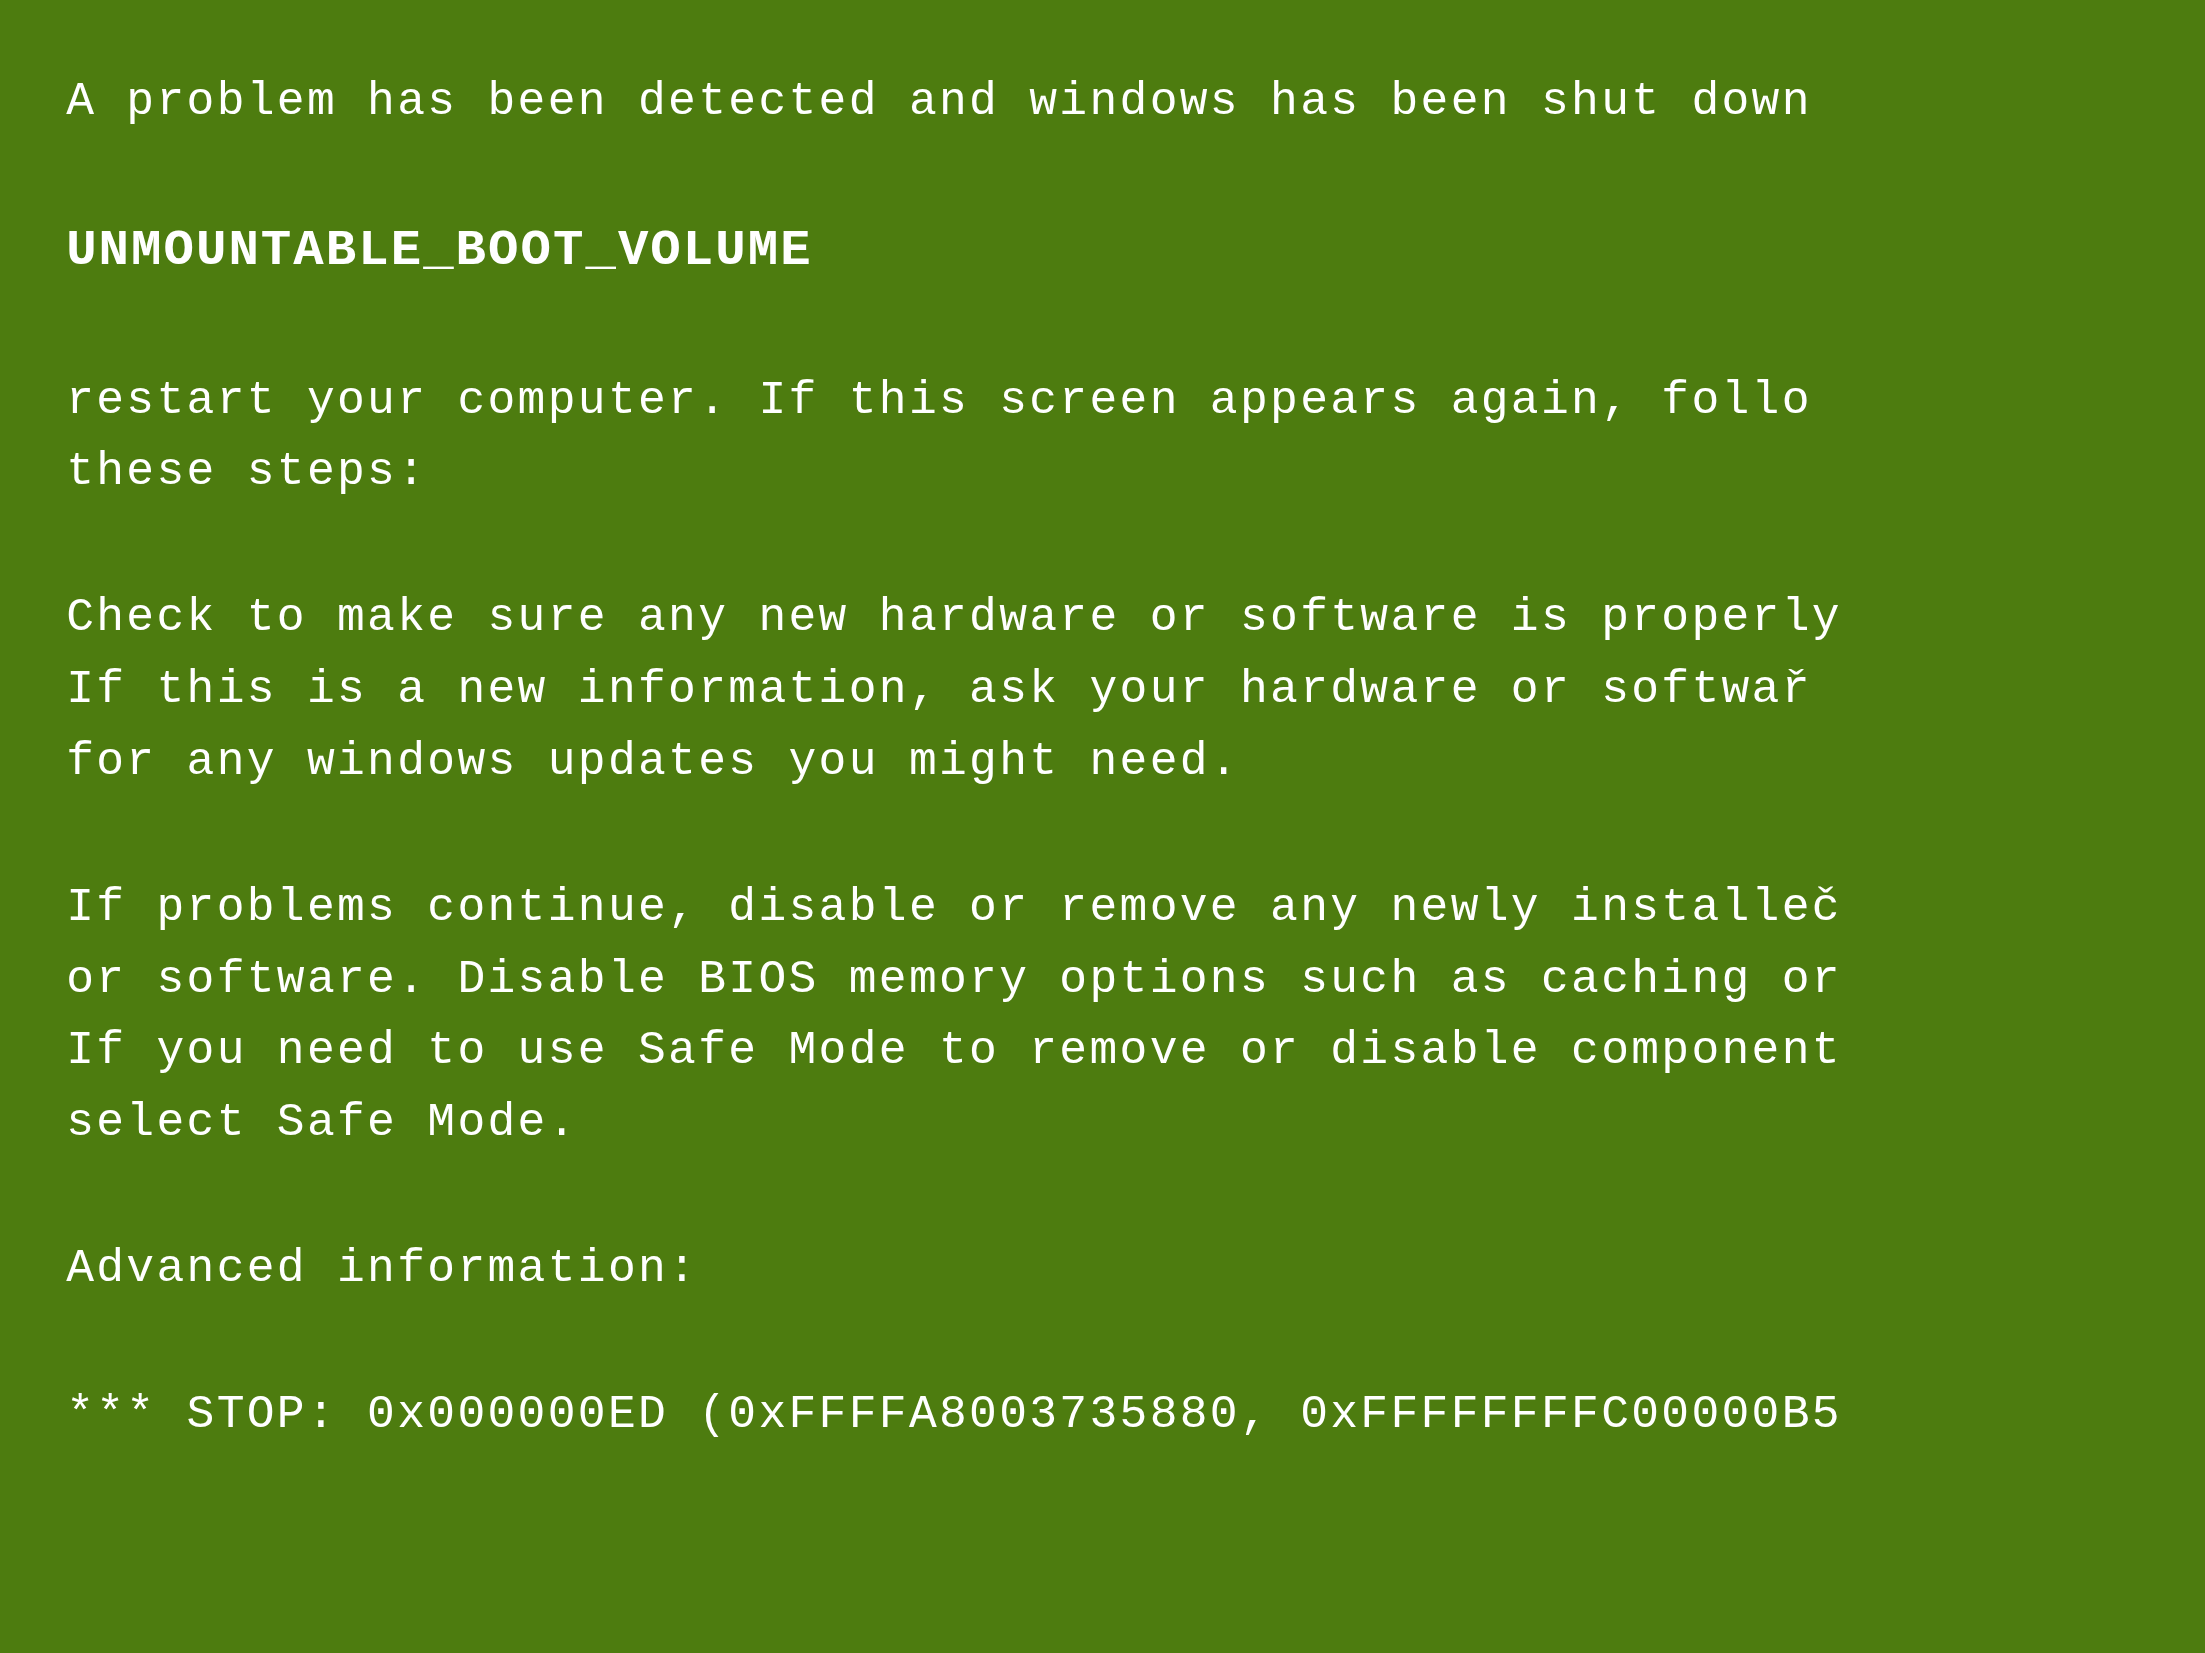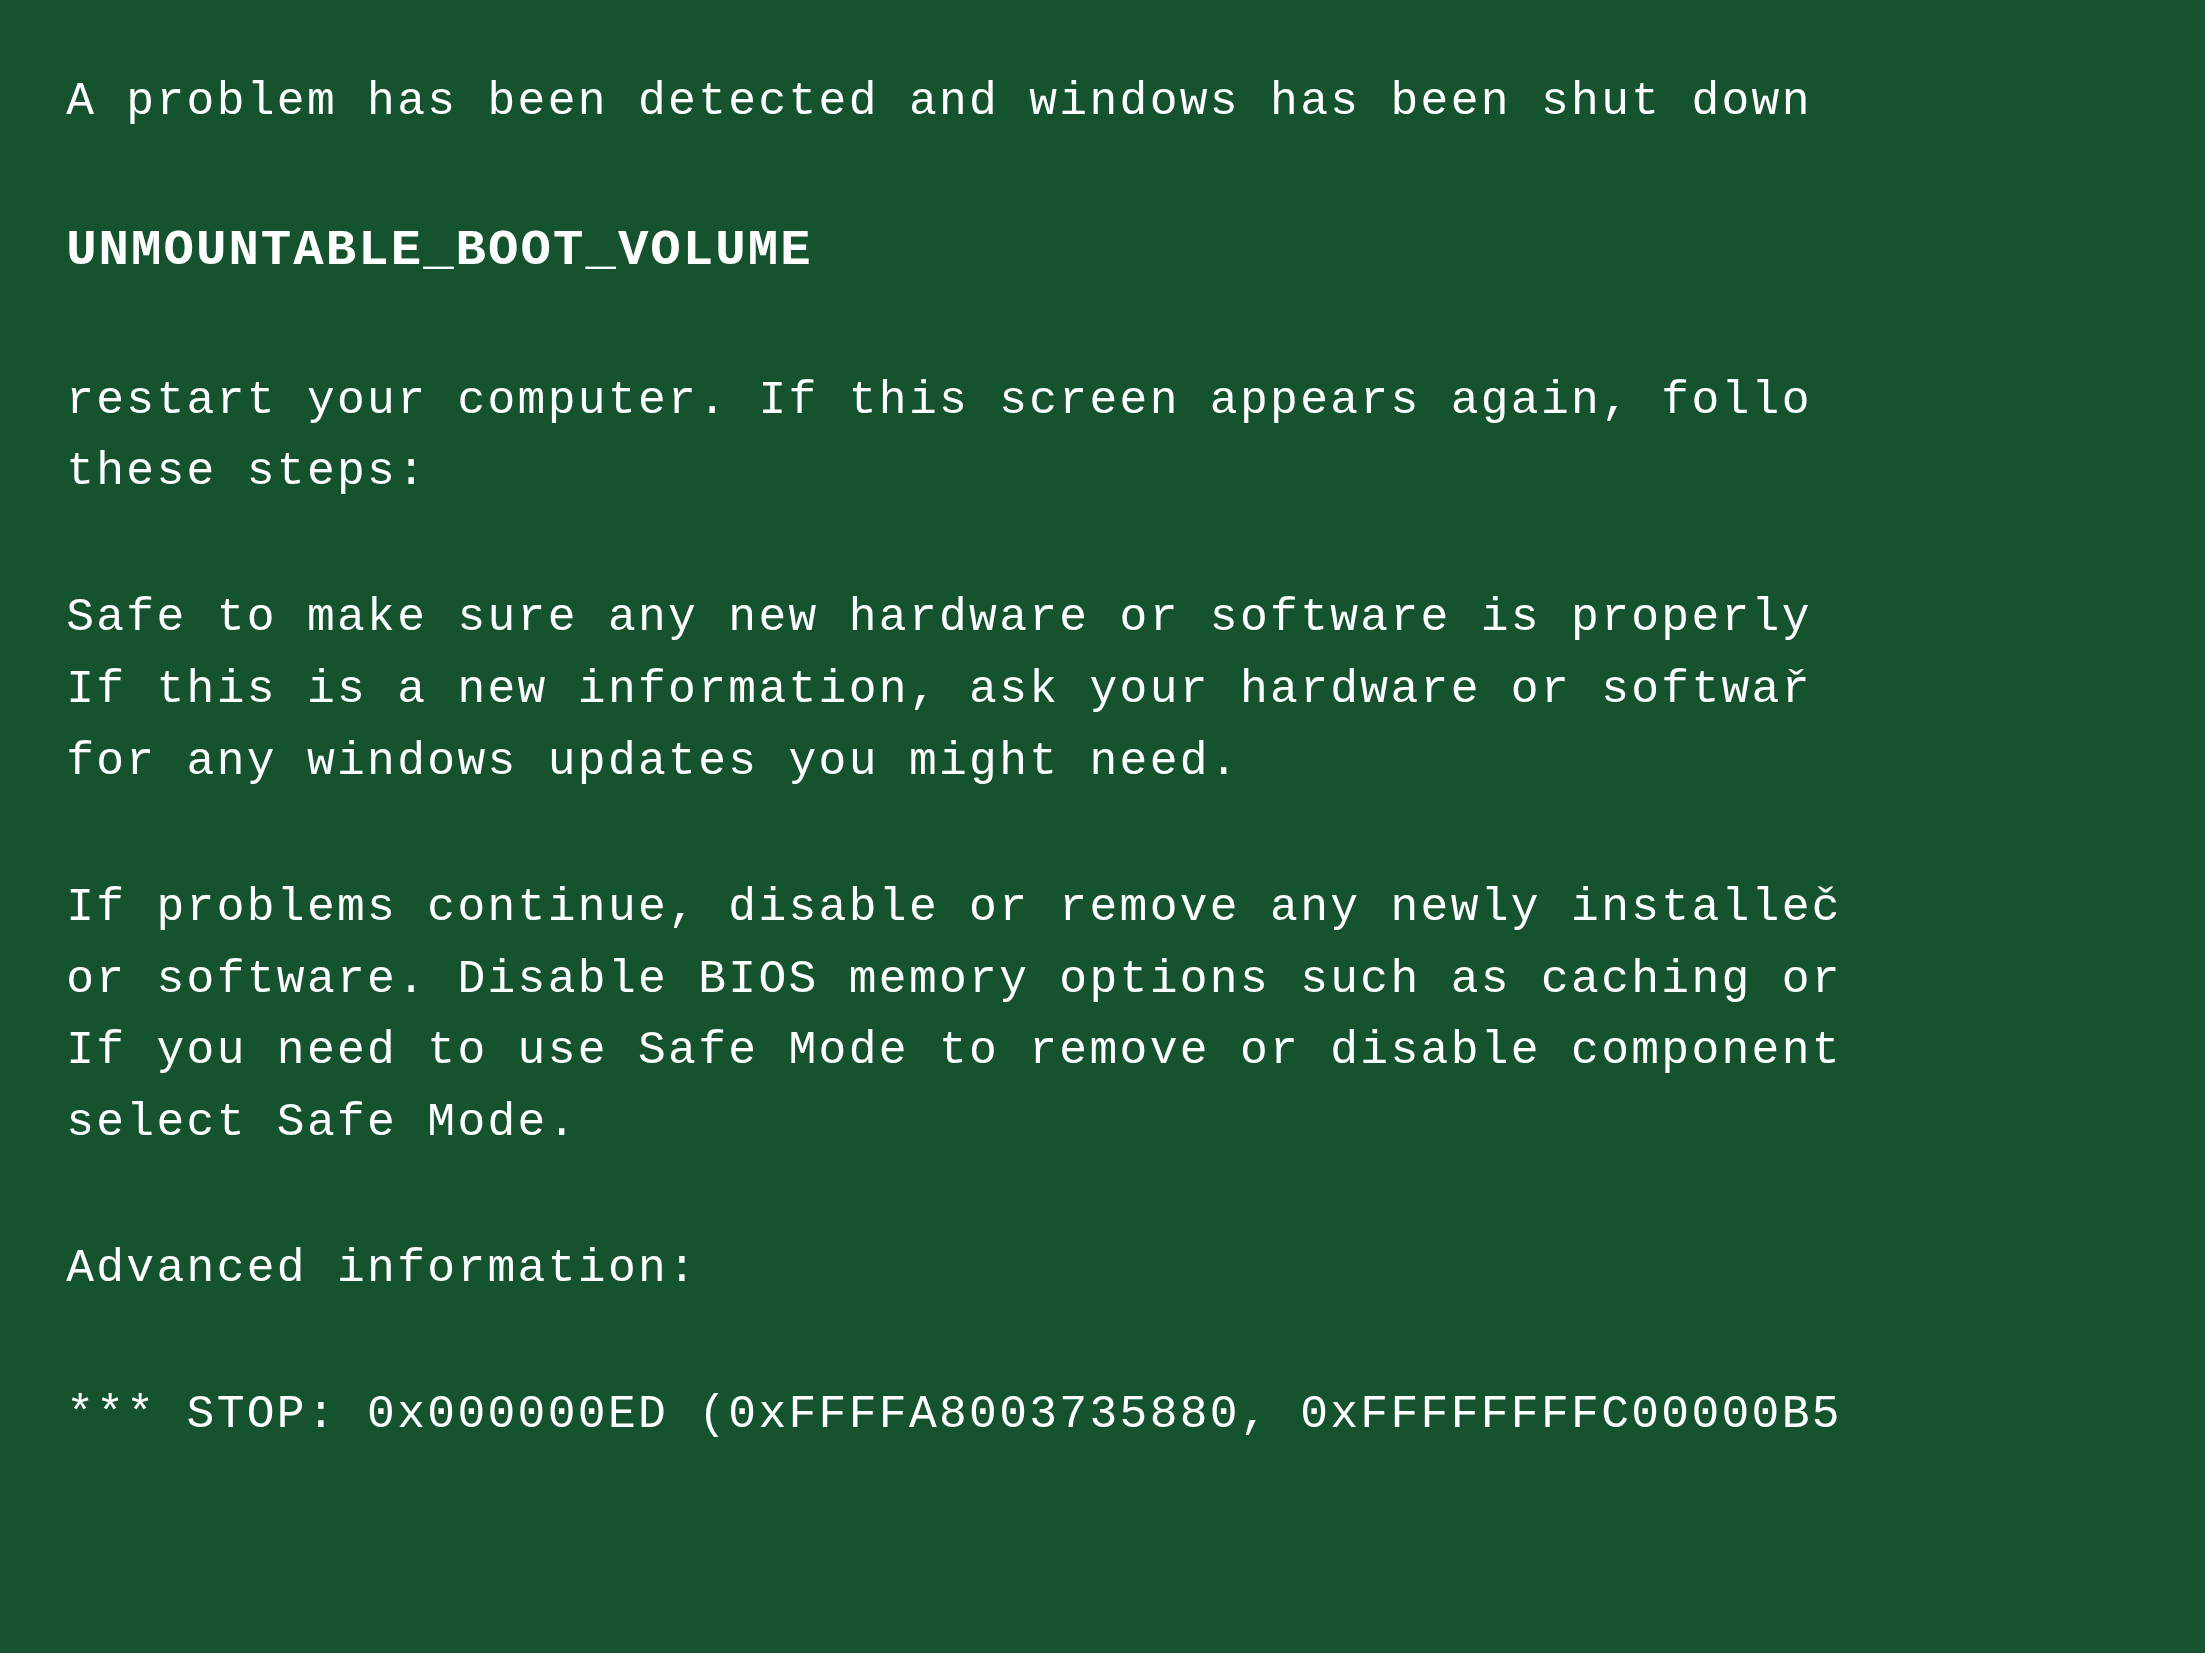--- a/index.html
+++ b/index.html
@@ -11,21 +11,21 @@
     html, body {
       width: 100%;
       height: 100%;
       background-color: #0000AA;
       overflow: hidden;
     }
 
     .bsod-screen {
       width: 100vw;
       height: 100vh;
-      background-color: #14532d;
+      background-color: #4d7c0f;
       padding: 3vw 3vw;
       font-family: 'Courier New', Courier, monospace;
       color: #FFFFFF;
       font-size: 2.1vw;
       line-height: 1.55;
       letter-spacing: 0.05em;
       overflow: hidden;
     }
 
     .bsod-line {
@@ -56,21 +56,21 @@
 
   <span class="bsod-line bsod-error-code">UNMOUNTABLE_BOOT_VOLUME</span>
 
   <span class="bsod-spacer"></span>
 
   <span class="bsod-line">restart your computer. If this screen appears again, follo</span>
   <span class="bsod-line">these steps:</span>
 
   <span class="bsod-spacer"></span>
 
-  <span class="bsod-line">Safe to make sure any new hardware or software is properly</span>
+  <span class="bsod-line">Check to make sure any new hardware or software is properly</span>
   <span class="bsod-line">If this is a new information, ask your hardware or softwař</span>
   <span class="bsod-line">for any windows updates you might need.</span>
 
   <span class="bsod-spacer"></span>
 
   <span class="bsod-line">If problems continue, disable or remove any newly installeč</span>
   <span class="bsod-line">or software. Disable BIOS memory options such as caching or</span>
   <span class="bsod-line">If you need to use Safe Mode to remove or disable component</span>
   <span class="bsod-line">select Safe Mode.</span>
 

